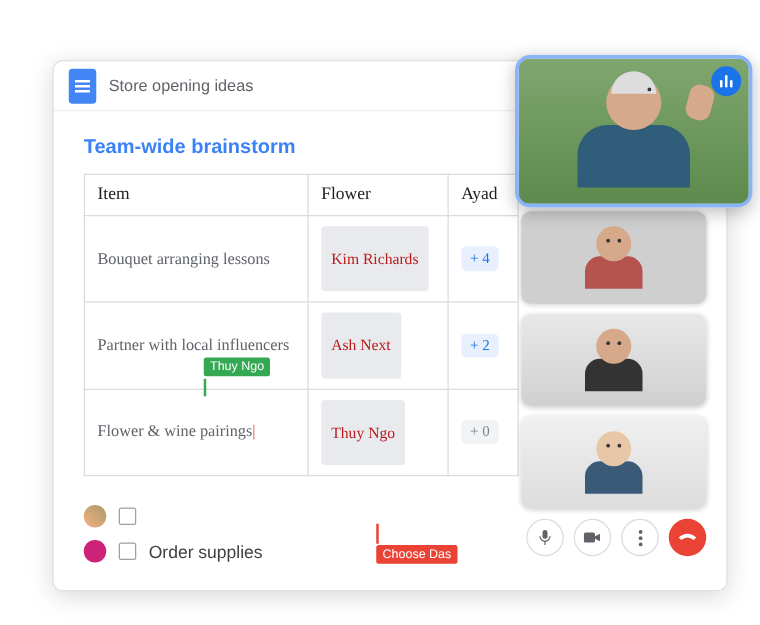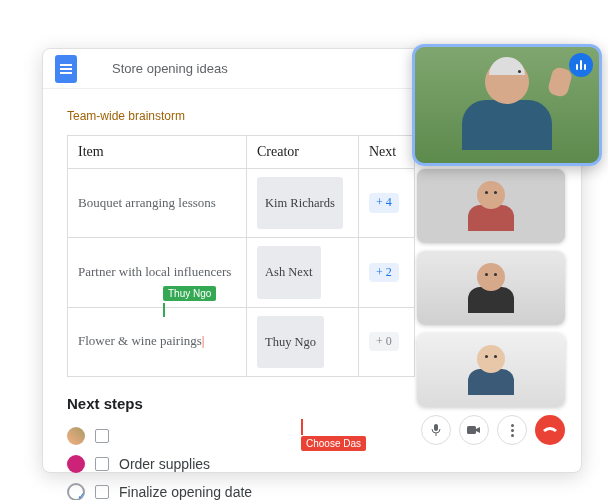--- a/index.html
+++ b/index.html
@@ -5,42 +5,41 @@
   * { box-sizing: border-box; margin: 0; padding: 0; }
   html, body { width: 608px; height: 500px; font-family: Arial, Helvetica, sans-serif; background: #fff; }
   .frame {
     position: absolute; left: 42px; top: 48px; width: 540px; height: 425px;
     background: #fff; border: 1px solid #e0e0e0; border-radius: 8px;
     box-shadow: 0 4px 20px rgba(0,0,0,0.15); overflow: visible;
   }
   .header {
     height: 40px; display: flex; align-items: center; padding: 0 12px;
     border-bottom: 1px solid #eee;
-    gap: 25px;
   }
   .docs-icon {
     width: 22px; height: 28px; background: #4285f4; border-radius: 3px;
     display: flex; align-items: center; justify-content: center; margin-right: 10px;
   }
   .docs-icon-inner { width: 12px; height: 2px; background: #fff; box-shadow: 0 -4px 0 #fff, 0 4px 0 #fff; }
   .doc-title { font-size: 13px; color: #5f6368; }
   .collab { margin-left: auto; display: flex; }
   .collab-avatar {
     width: 22px; height: 22px; border-radius: 50%; border: 2px solid #fff;
     margin-left: -6px; display: flex; align-items: center; justify-content: center;
     font-size: 10px; color: #fff;
   }
   .content { position: absolute; left: 24px; top: 60px; width: 348px; }
-  .section-title { font-size: 12px; font-weight: normal; color: #a16207; margin-bottom: 12px; }
+  .section-title { font-size: 16px; font-weight: bold; color: #3b82f6; margin-bottom: 12px; }
   table { border-collapse: collapse; width: 100%; font-size: 13px; margin-bottom: 18px; font-family: Liberation Serif, serif; }
   th, td { border: 1px solid #dadce0; padding: 8px 10px; text-align: left; vertical-align: middle; }
   th { color: #202124; font-weight: normal; font-size: 14px; }
   td { color: #5f6368; line-height: 1.3; position: relative; }
   .creator-chip {
-    background: #e8eaed; border-radius: 3px; padding: 18px 8px; font-size: 12.5px; color: #404040;
+    background: #e8eaed; border-radius: 3px; padding: 18px 8px; font-size: 12.5px; color: #b91c1c;
     display: inline-block;
   }
   .vote-chip {
     border-radius: 4px; padding: 2px 7px; font-size: 12px; display: inline-flex; align-items: center; gap: 2px;
   }
   .vote-blue { background: #e8f0fe; color: #1a73e8; }
   .vote-grey { background: #f1f3f4; color: #80868b; }
   .cursor-tag {
     position: absolute; font-size: 10px; color: #fff; padding: 2px 5px; border-radius: 2px;
   }
@@ -119,56 +118,50 @@
   </div>
 
   <div class="content">
 
     <div class="section-title">Team-wide brainstorm</div>
 
     <table>
       <tbody>
           <tr>
         <th>Item</th>
-        <th style="width:112px">Creator</th>
-        <th style="width:56px">Next</th>
+        <th style="width:112px">Flower</th>
+        <th style="width:56px">Ayad</th>
       </tr>
       <tr>
         <td>Bouquet arranging lessons</td>
         <td><span class="creator-chip">Kim Richards</span></td>
         <td><span class="vote-chip vote-blue">+ 4</span></td>
       </tr>
       <tr>
         <td>Partner with local influencers</td>
         <td><span class="creator-chip">Ash Next</span></td>
         <td><span class="vote-chip vote-blue">+ 2</span></td>
       </tr>
       <tr>
         <td><span>Flower &amp; wine pairings</span><span style="color:#ea4335">|</span></td>
         <td><span class="creator-chip">Thuy Ngo</span></td>
         <td><span class="vote-chip vote-grey">+ 0</span></td>
       </tr>
     </tbody>
       </table>
 
-    <div class="next-steps">Next steps</div>
 
     <div class="step">
       <div class="step-avatar" style="background:linear-gradient(45deg,#f4b183,#a96)"></div>
       <div class="checkbox"></div>
     </div>
     <div class="step">
       <div class="step-avatar" style="background:#c27"></div>
       <div class="checkbox"></div>
       <div>Order supplies</div>
-    </div>
-    <div class="step">
-      <div class="progress-icon"></div>
-      <div class="checkbox"></div>
-      <div>Finalize opening date</div>
     </div>
 
     <div class="cursor-line-green"></div>
     <div class="cursor-tag tag-green">Thuy Ngo</div>
     <div class="cursor-line-red"></div>
     <div class="cursor-tag tag-red">Choose Das</div>
   </div>
 
   <div class="meet" style="top:120px">
     <div class="tile bg-grey">

